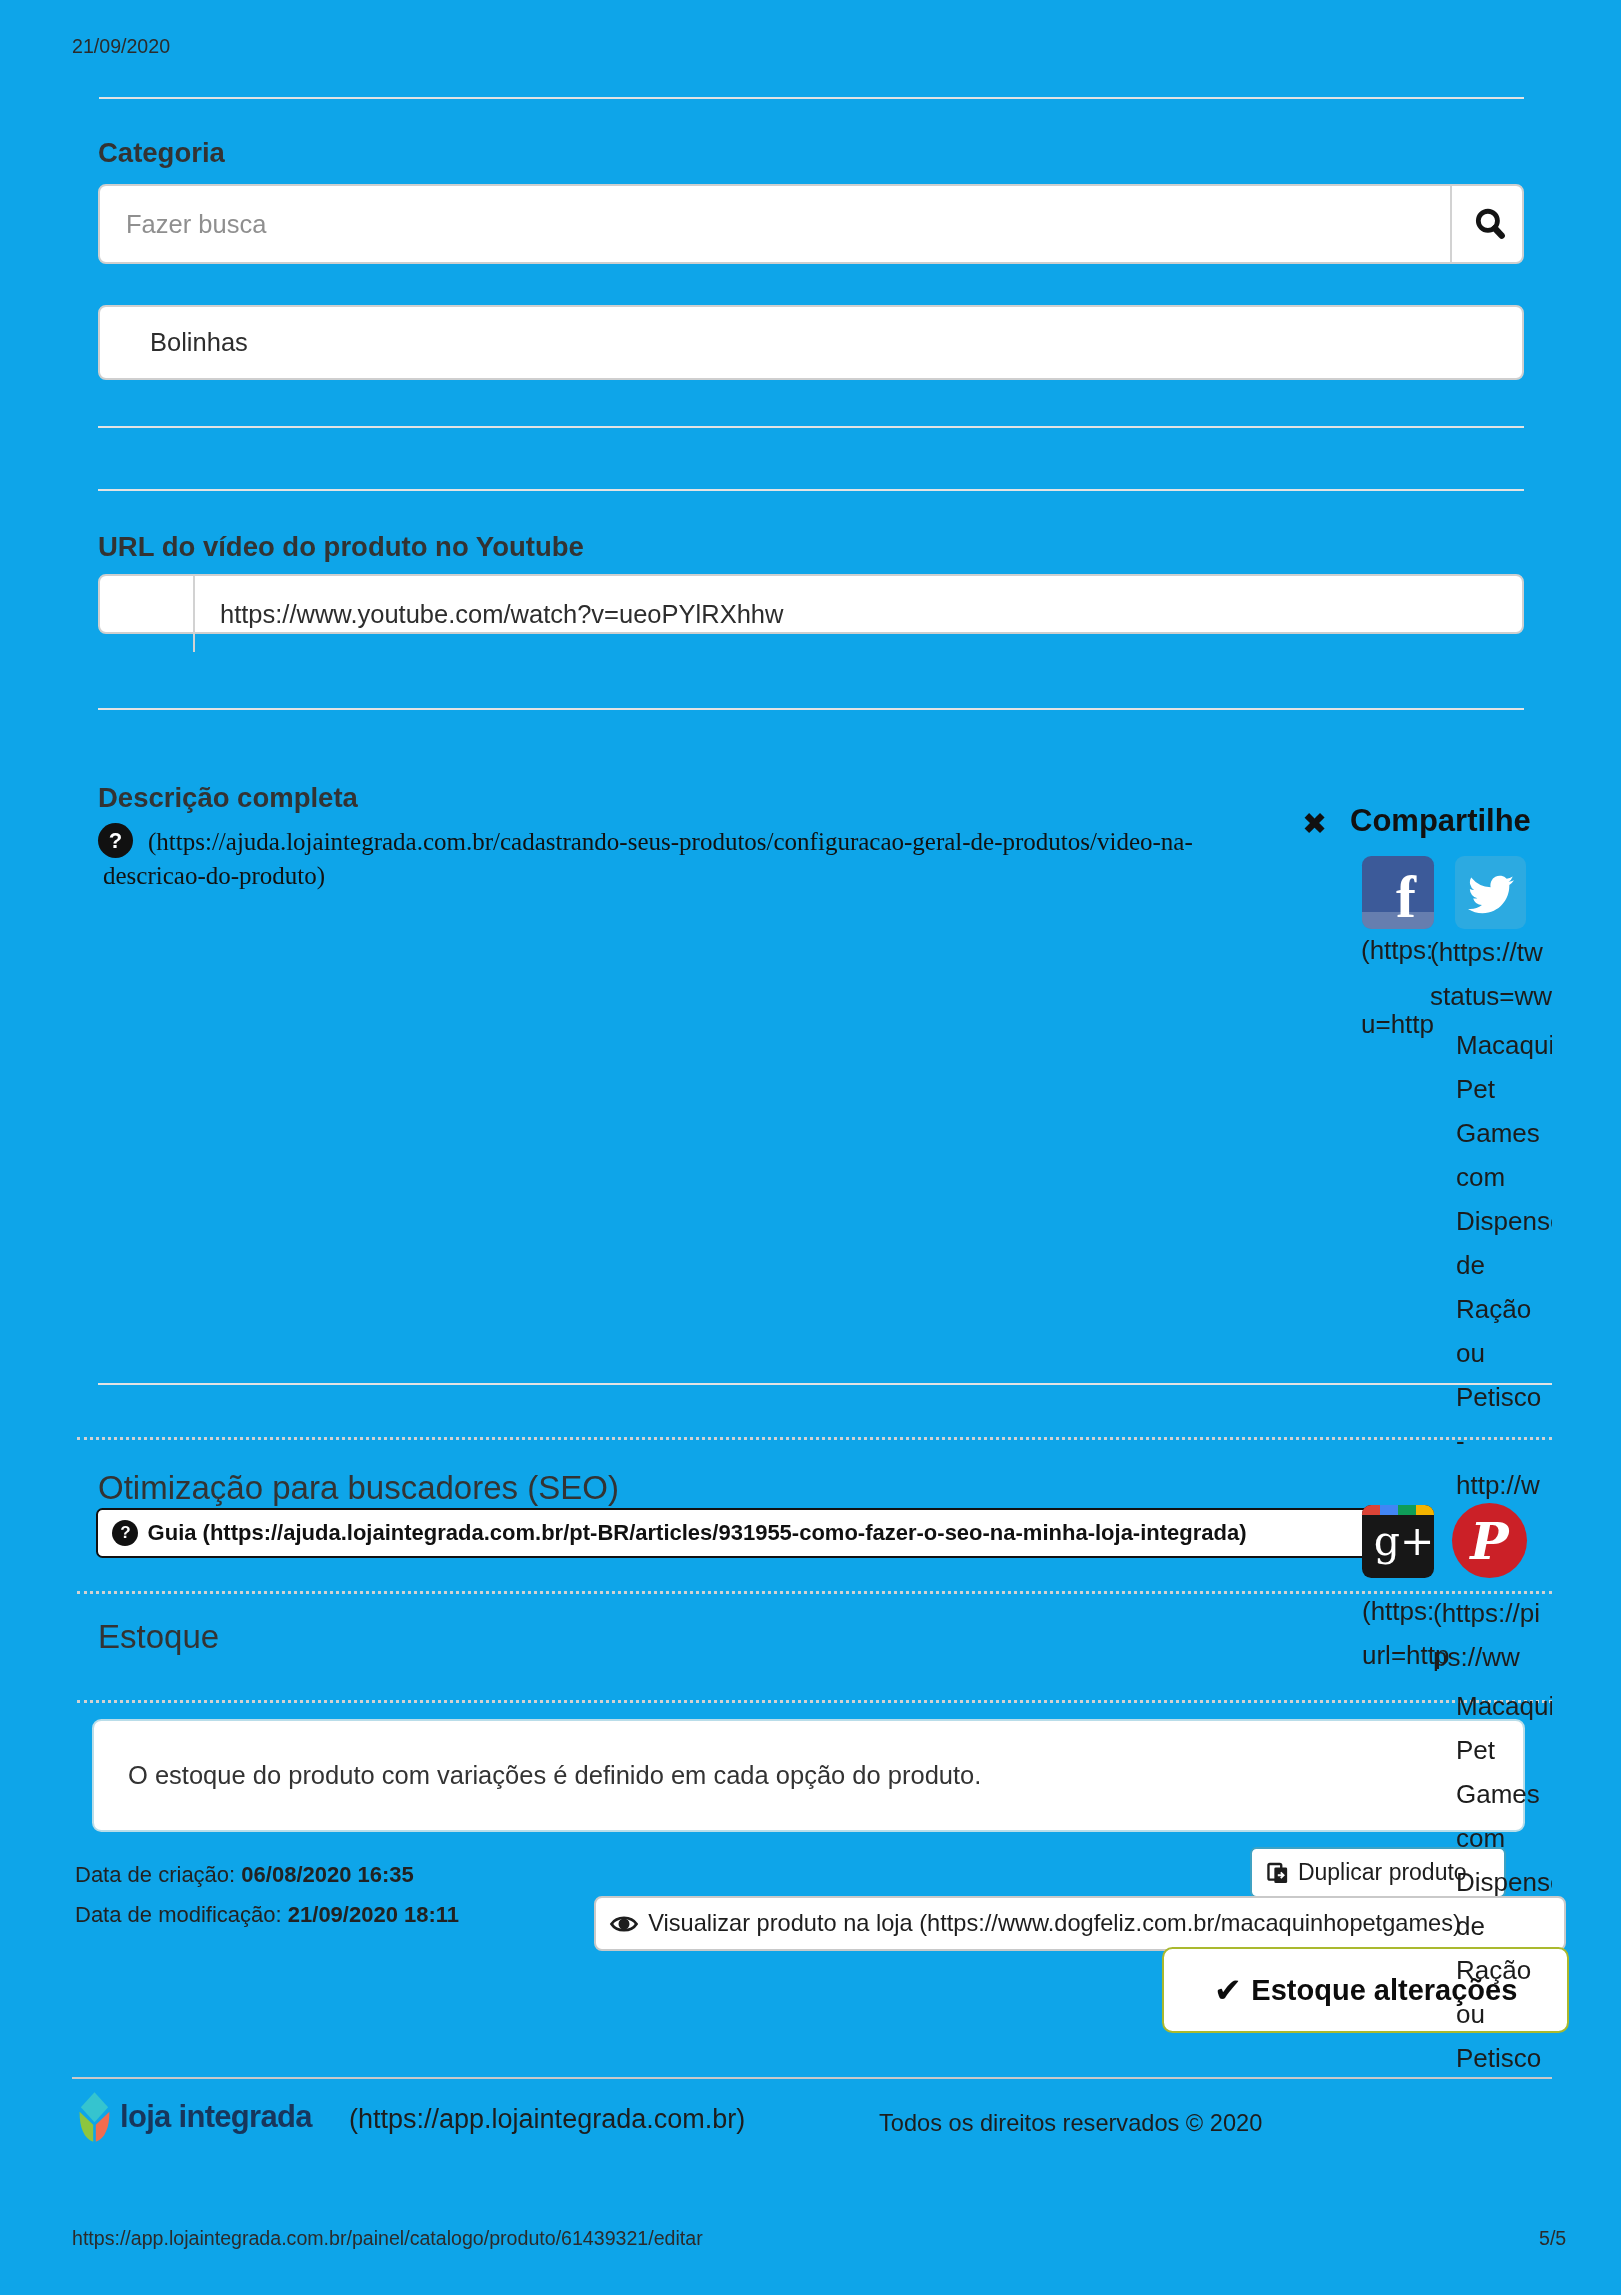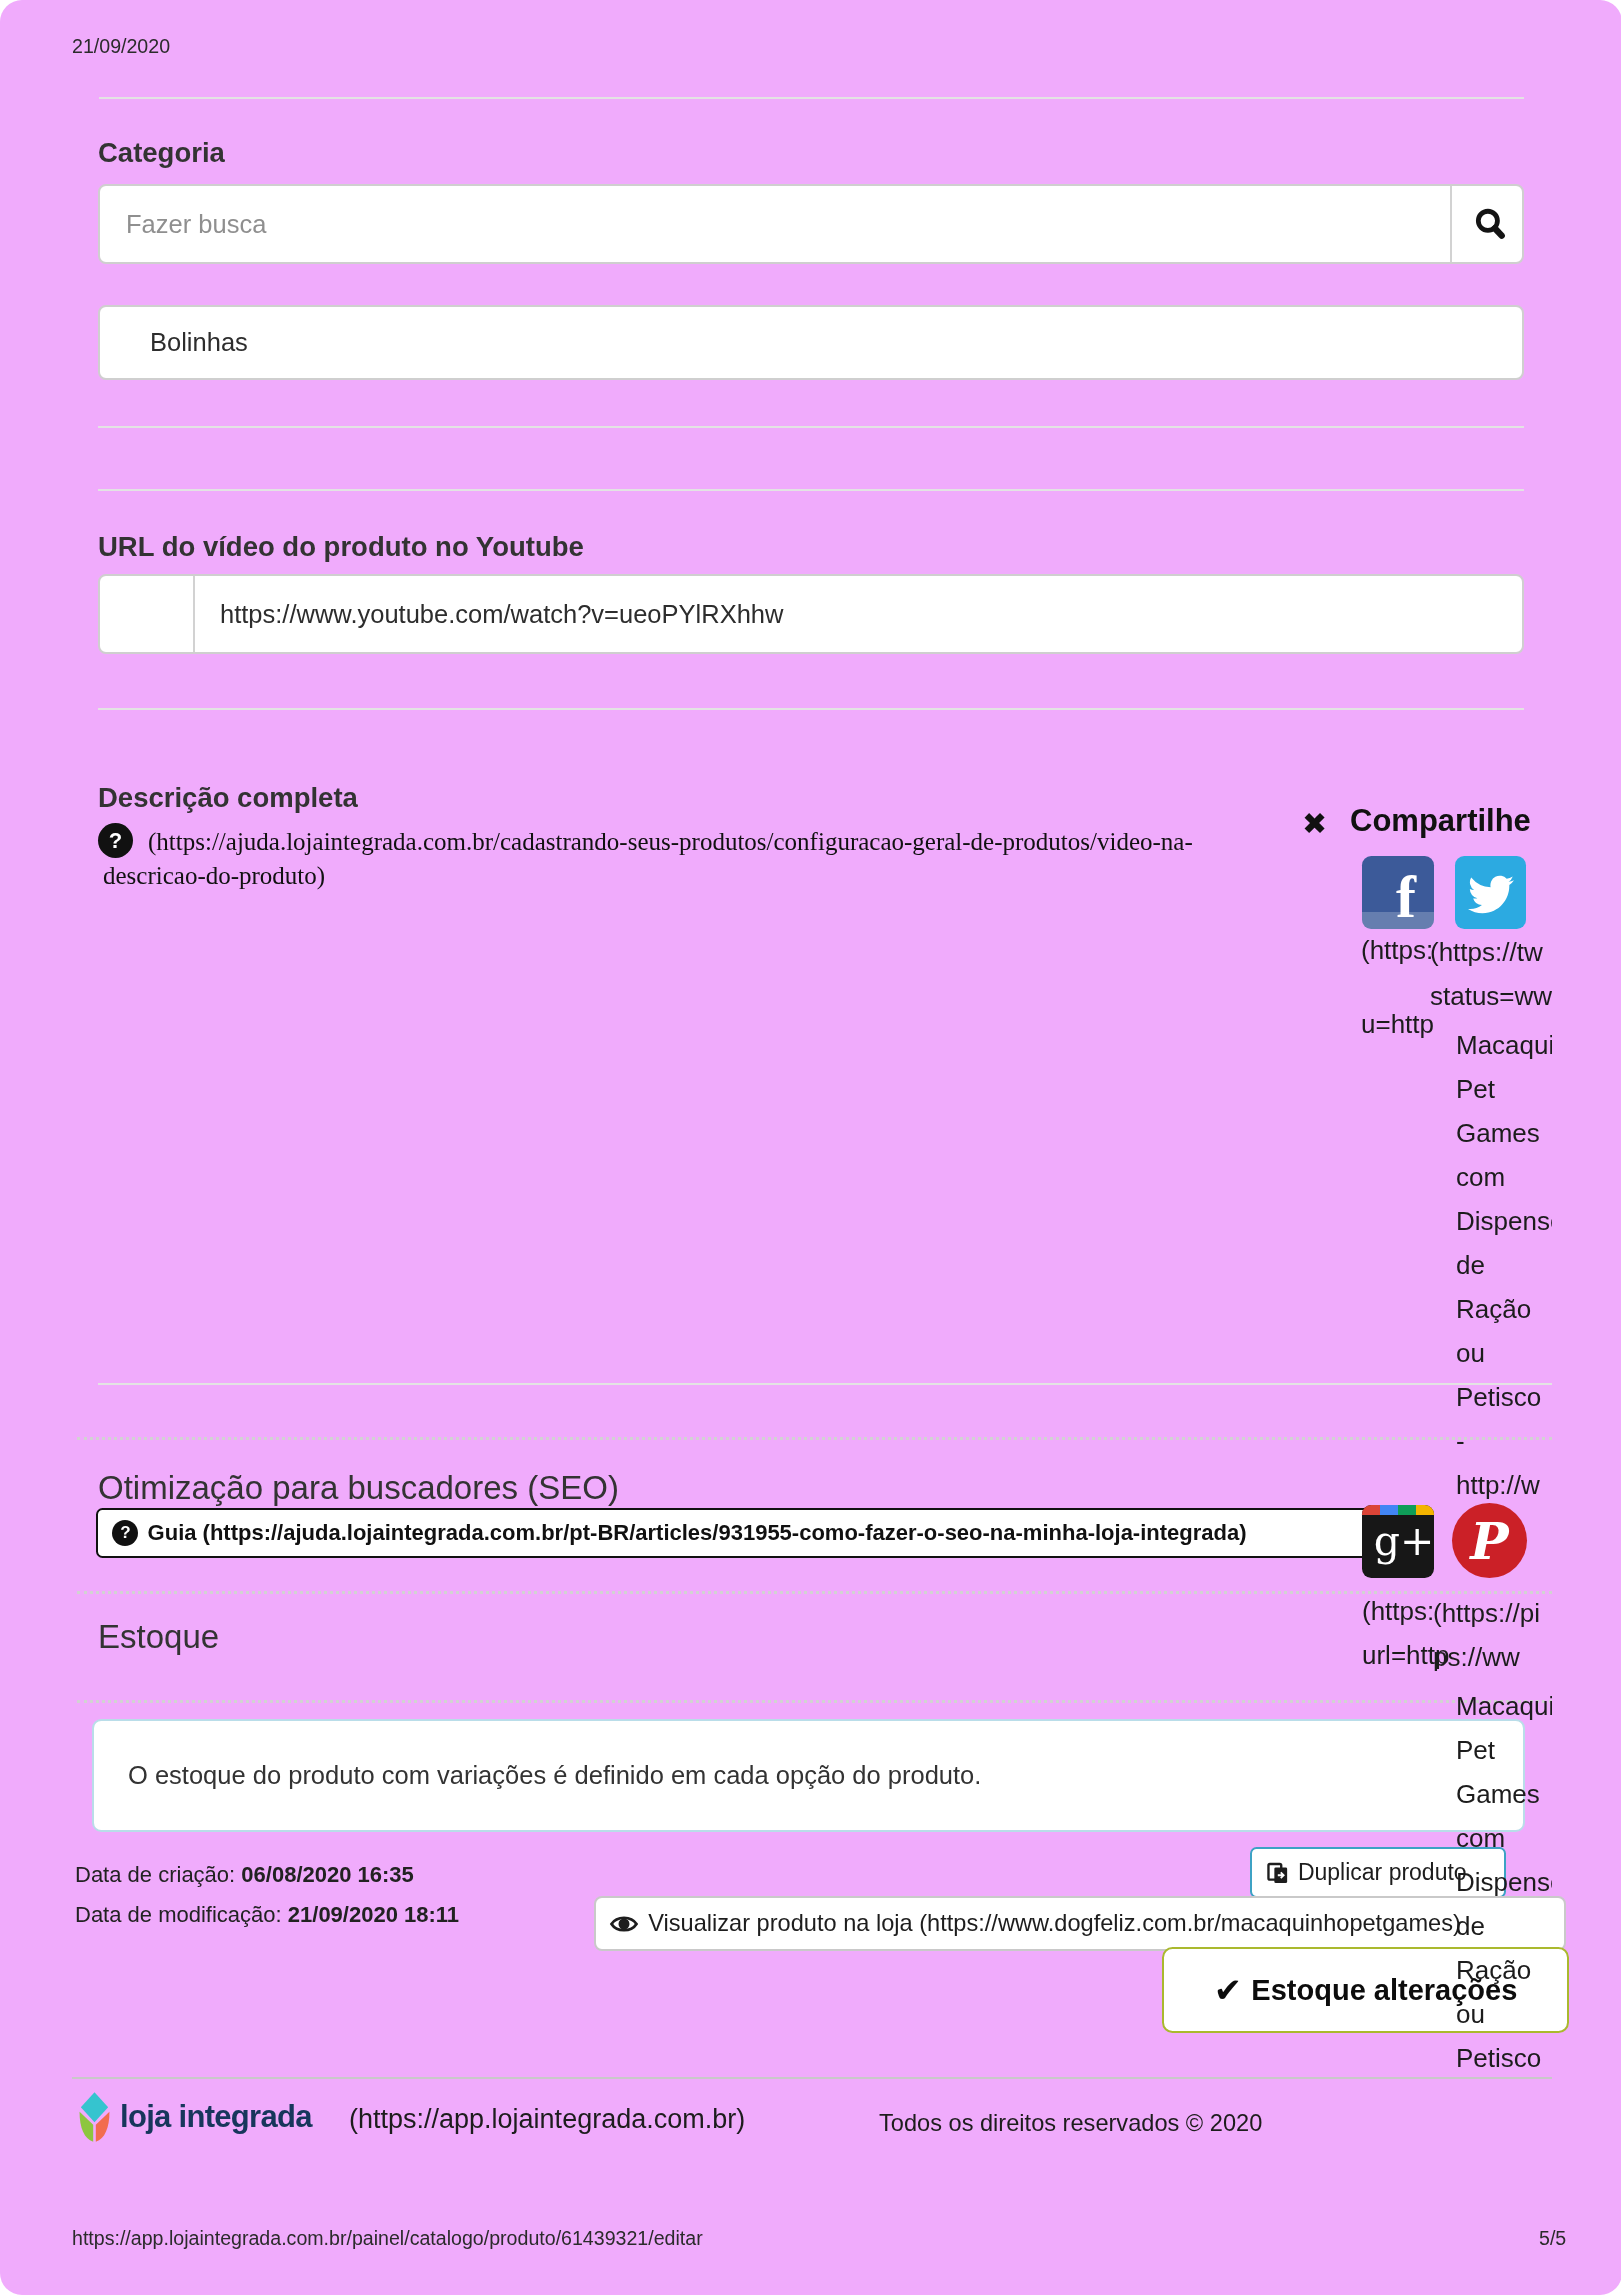--- a/index.html
+++ b/index.html
@@ -1,17 +1,17 @@
 <!DOCTYPE html>
 <html style="font-size:10.5px"><head>
 <meta charset="utf-8">
 <style>
   html,body{margin:0;padding:0;background:#fff;}
-  #page{position:relative;width:1622px;height:2295px;background:#f0abfc;overflow:hidden;
-        font-family:"Liberation Sans",sans-serif;color:#333;border-radius:22px;}
+  #page{position:relative;width:1622px;height:2295px;background:#0ea5e9;overflow:hidden;
+        font-family:"Liberation Sans",sans-serif;color:#333;}
   .abs{position:absolute;}
   .hdr{font-size:19.6px;color:#2b2b2b;}
   .h-small{font-size:27.5px;font-weight:700;color:#333;}
   .h-big{font-size:33px;font-weight:400;color:#333;}
   .divider{height:2px;background:#e3e3e3;}
   .dotted{border-top:3.3px dotted #d2d2d2;height:0;}
   .inputbox{background:#fff;border:2px solid #cfcfcf;border-radius:7.9px;box-sizing:border-box;}
   .valuetext{color:#2d2d2d;font-size:25.5px;}
   input.bare{border:none;outline:none;background:transparent;font-family:"Liberation Sans",sans-serif;
              font-size:25.5px;color:#2d2d2d;width:100%;height:100%;padding:0 0 0 26px;box-sizing:border-box;}
@@ -48,21 +48,21 @@
     </div>
   </div>
   <div class="abs inputbox" style="left:98px;top:305px;width:1426px;height:75px;display:flex;align-items:center;">
     <span class="valuetext" style="padding-left:50px;">Bolinhas</span>
   </div>
 
   <div class="abs divider" style="left:98px;top:426px;width:1426px;"></div>
   <div class="abs divider" style="left:98px;top:489px;width:1426px;"></div>
 
   <div class="abs h-small" style="left:98px;top:531px;">URL do vídeo do produto no Youtube</div>
-  <div class="abs inputbox" style="left:98px;top:574px;width:1426px;height:80px;">
+  <div class="abs inputbox" style="left:98px;top:574px;width:1426px;height:60px;">
     <div class="abs" style="left:0;top:0;width:93px;height:76px;border-right:2px solid #d2d2d2;"></div>
     <input class="bare abs" style="left: 95px; top: 0px; width: 1321px; height: 76px; padding-left: 25px;" value="https://www.youtube.com/watch?v=ueoPYlRXhhw">
   </div>
   <div class="abs divider" style="left:98px;top:708px;width:1426px;"></div>
 
   <div class="abs h-small" style="left:98px;top:782px;">Descrição completa</div>
   <div class="abs helpicon" style="left:98px;top:823px;width:35px;height:35px;line-height:35px;font-size:22px;"><span>?</span></div>
   <div class="abs seriflink" style="left:148px;top:828px;">(https://ajuda.lojaintegrada.com.br/cadastrando-seus-produtos/configuracao-geral-de-produtos/video-na-</div>
   <div class="abs seriflink" style="left:103px;top:862px;">descricao-do-produto)</div>
 

